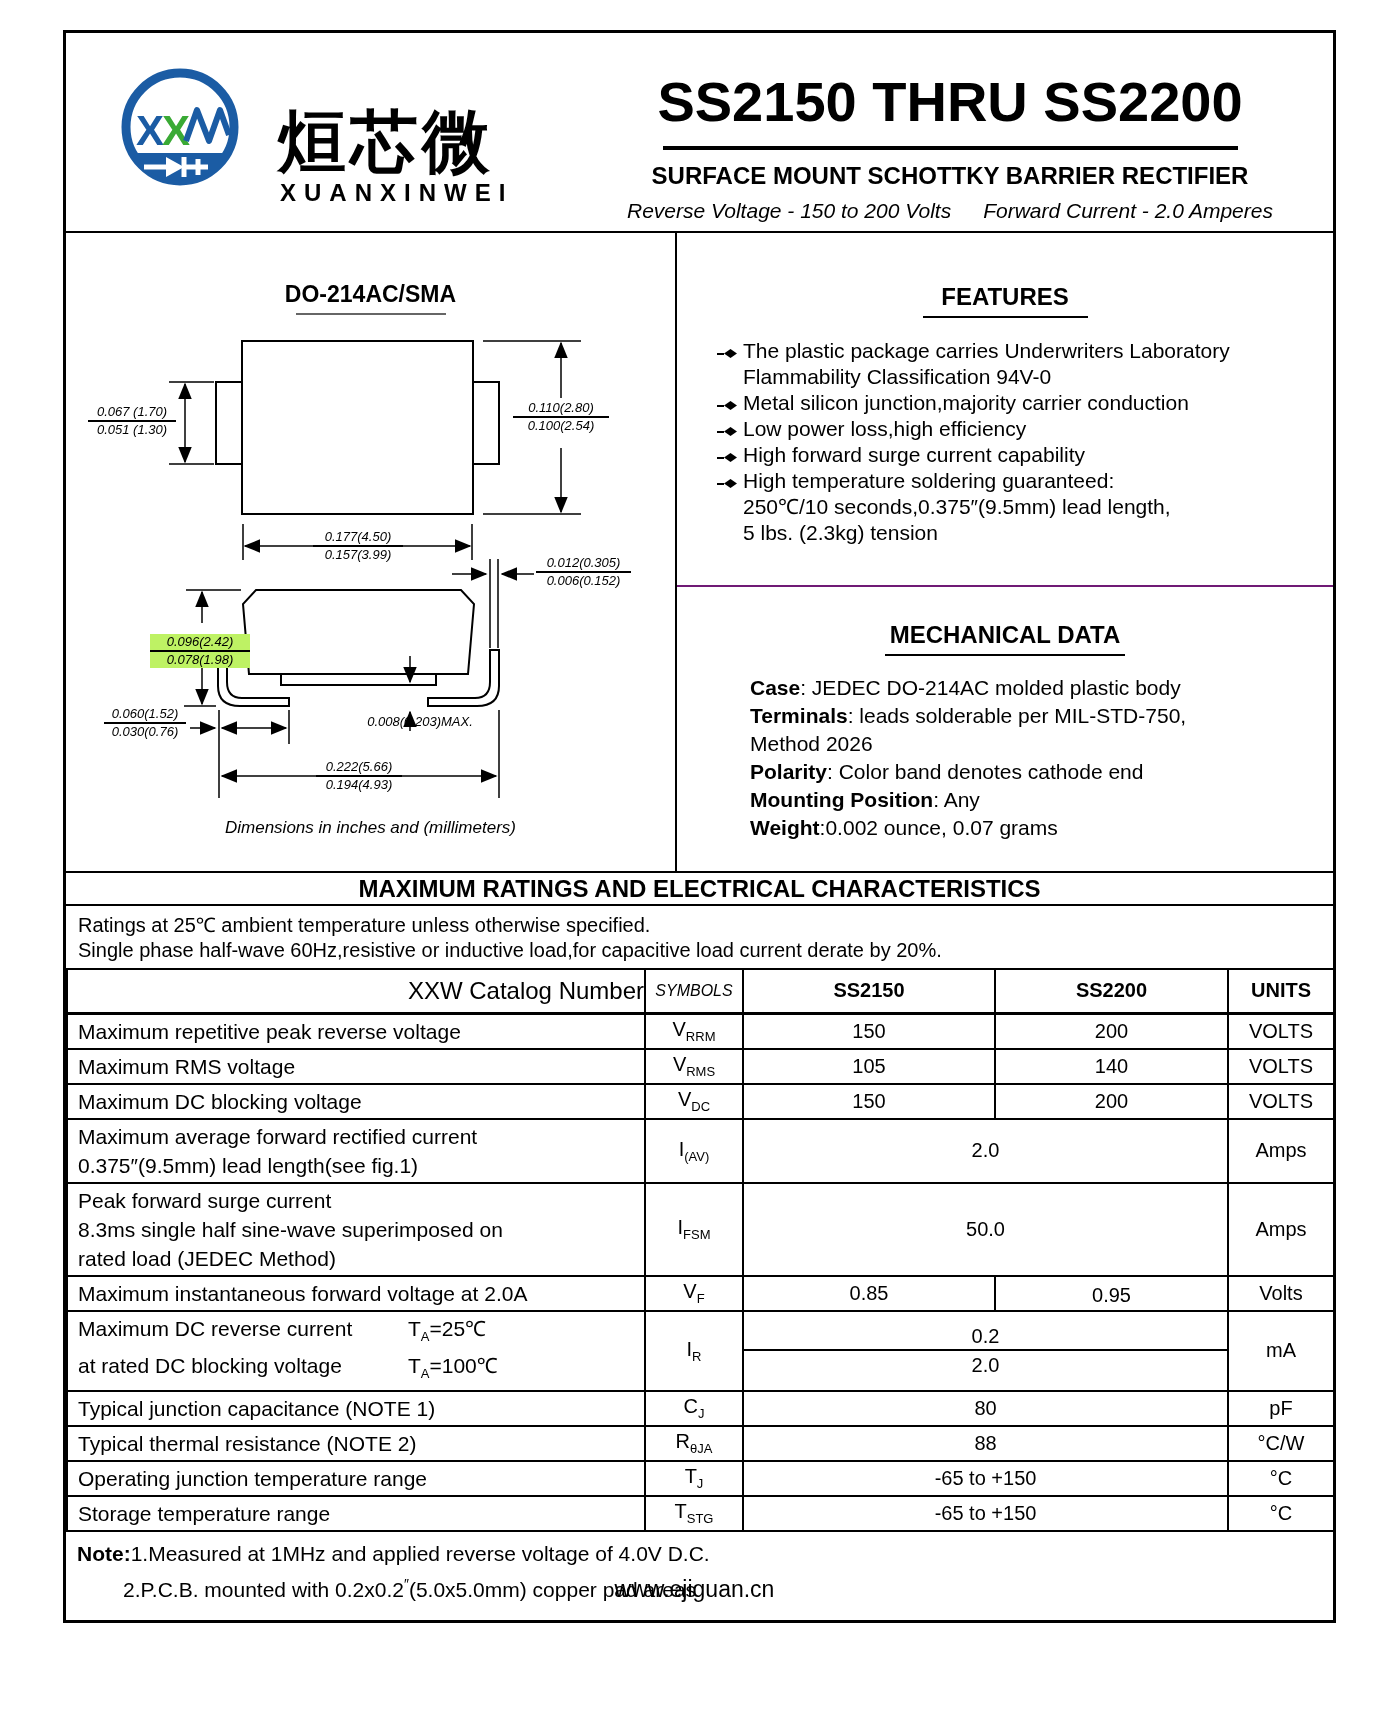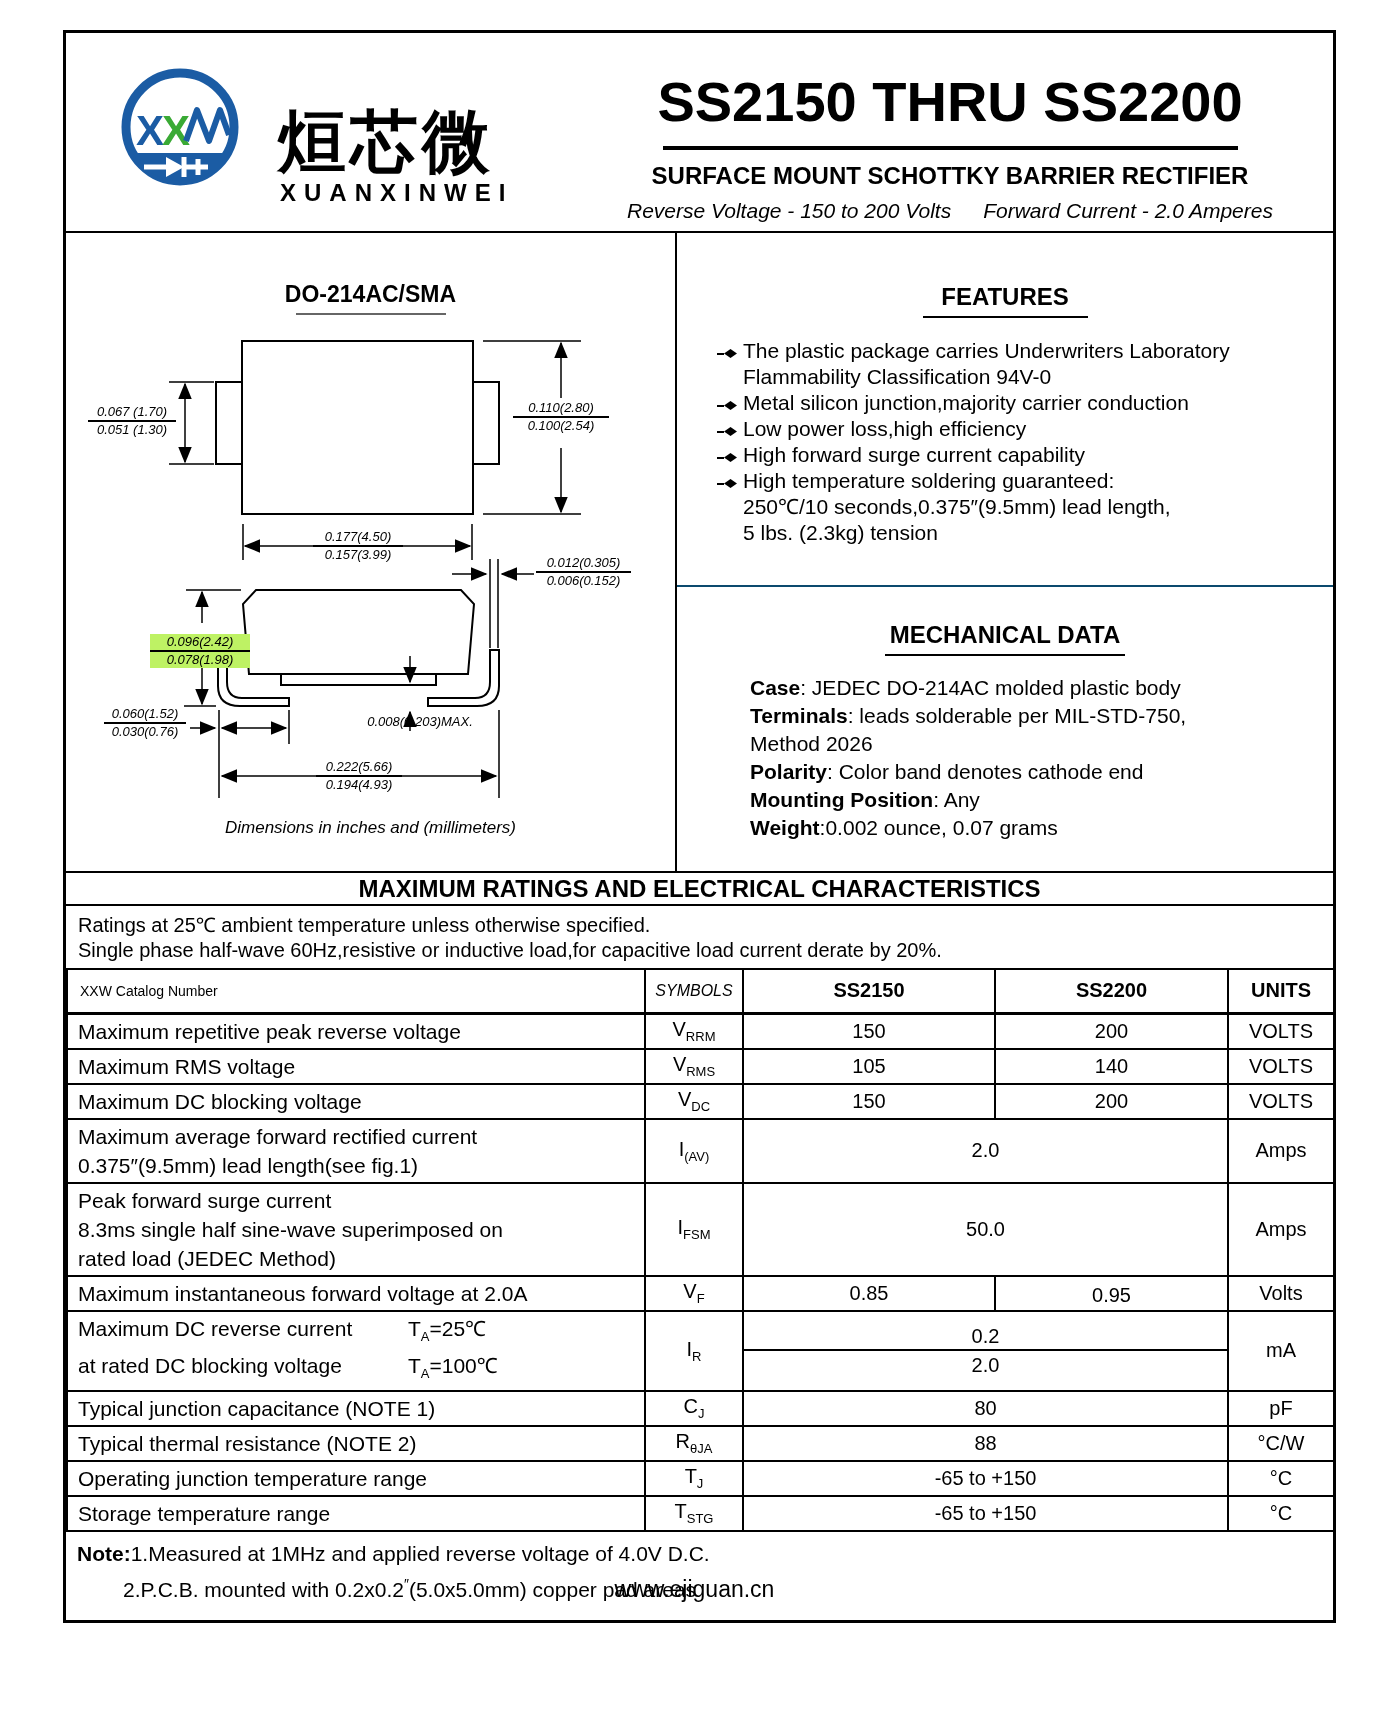--- a/index.html
+++ b/index.html
@@ -35,33 +35,33 @@
   .features { height:352px; padding-top:50px; }
   .sec-head { text-align:center; font-size:24px; font-weight:bold; }
   .sec-rule { height:2px; background:#000; margin:5px auto 0 auto; }
   .feat-list { margin:20px 0 0 40px; font-size:21px; line-height:26px; }
   .feat-item { display:flex; align-items:flex-start; }
   .blt { display:flex; align-items:center; margin:11px 6px 0 0; flex:none; }
   .blt .tail { display:block; width:7px; height:2px; background:#000; }
   .blt .dia  { display:block; width:13px; height:9px; background:#000;
                clip-path:polygon(0 50%, 50% 0, 100% 50%, 50% 100%); }
   .feat-wrap, .feat-cont { padding-left:26px; }
-  .mech { border-top:2px solid #0c4a6e; padding-top:34px; height:346px; }
+  .mech { border-top:2px solid #701a75; padding-top:34px; height:346px; }
   .mech-lines { margin:18px 0 0 73px; font-size:21px; line-height:28px; }
   .mech-lines b { font-weight:bold; }
 
   
   .banner { height:33px; line-height:31px; border-bottom:2px solid #000; text-align:center; font-size:24px; font-weight:bold; }
   .ratings { height:62px; padding:7px 16px 0 12px; font-size:20px; line-height:25px; }
 
   
   table.ratings-table { width:100%; border-collapse:collapse; table-layout:fixed; }
   .ratings-table th, .ratings-table td { border:2px solid #000; overflow:hidden; }
   .ratings-table thead th { border-bottom:3px solid #000; }
-  th.h-desc { text-align:left; padding-left:12px; font-size:14px; font-weight:normal; }
+  th.h-desc { text-align:right; padding-left:12px; font-size:24px; font-weight:normal; }
   th.h-sym  { font-size:16px; font-style:italic; font-weight:normal; }
   th.h-dev, th.h-units { font-size:20px; font-weight:bold; }
   td.desc { text-align:left; padding:2px 6px 2px 10px; font-size:21px; line-height:29px; }
   td.sym, td.val, td.unit { text-align:center; font-size:20px;margin-top:24px; }
   td.sym sub, .cond sub { font-size:13px; }
   td.val-low { padding-top:4px; vertical-align:middle; }
   .stackcell { padding:0; }
   .stackcell .half { height:29px; line-height:29px; text-align:center; }
   .stackcell .half.top { border-bottom:2px solid #000; }
   .pre { display:inline-block; width:330px; }

